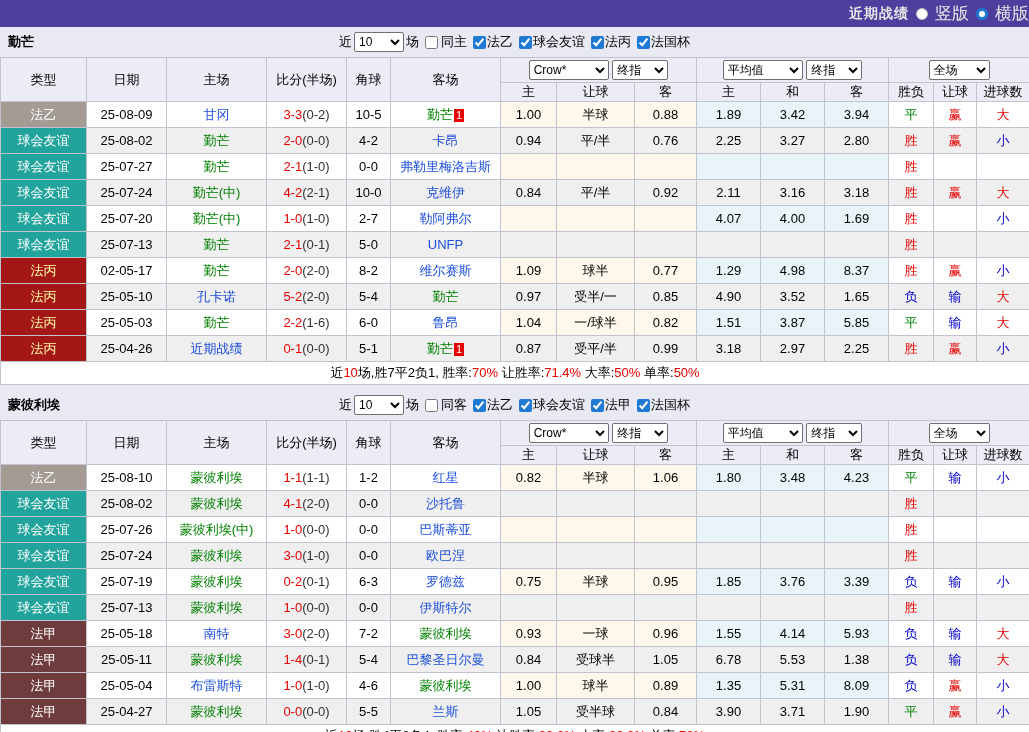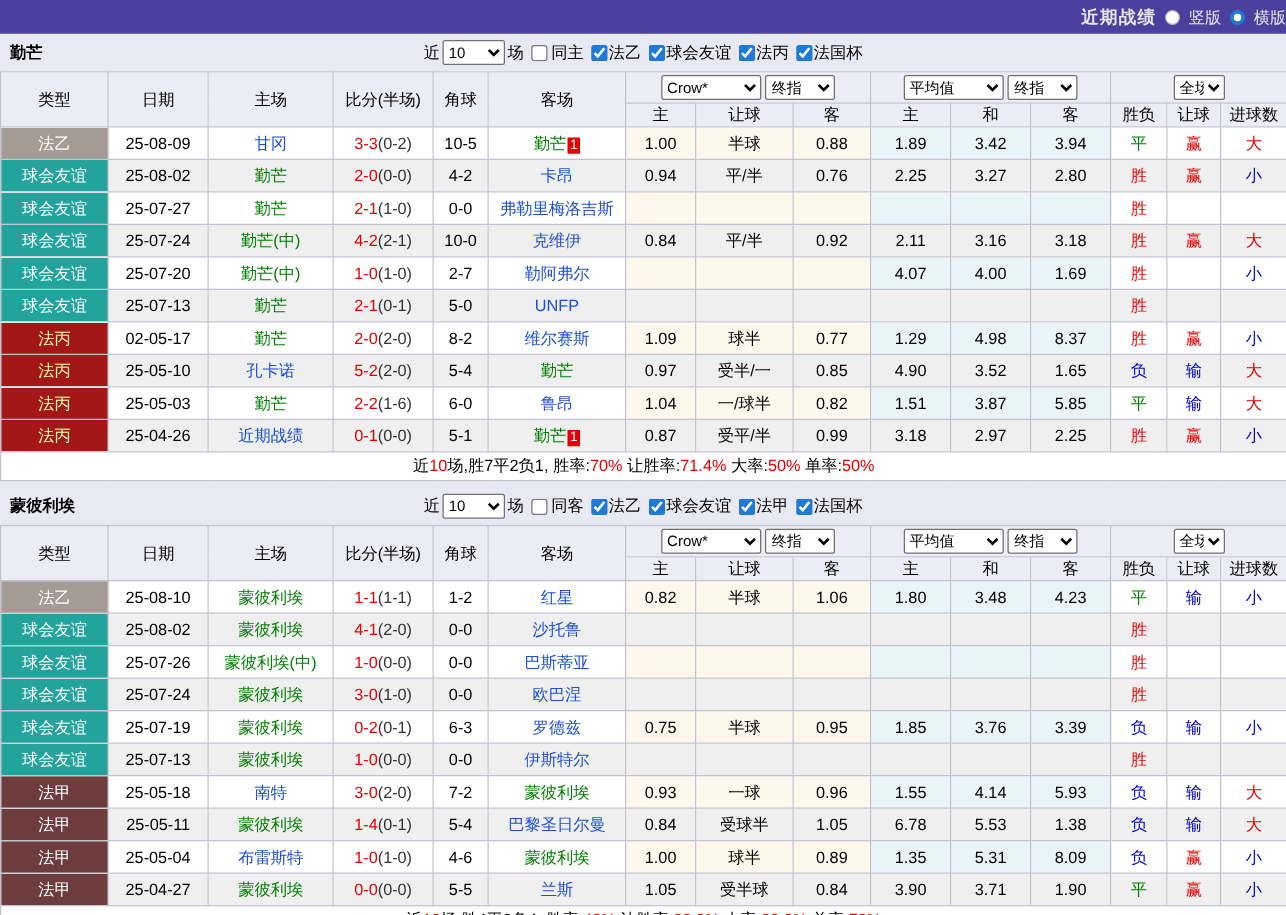--- a/index.html
+++ b/index.html
@@ -1,28 +1,28 @@
 <!DOCTYPE html>
 <html><head>
 <meta charset="utf-8">
 <style>
   html,body{margin:0;padding:0;}
   body{width:1029px;background:#e9e9f4;font-family:"Liberation Sans","DejaVu Sans",sans-serif;}
   .topbar{height:27px;background:#4c3f9e;display:flex;align-items:center;justify-content:flex-end;gap:7px;color:#e5e5e5;}
   .topbar .title{font-weight:bold;font-size:14px;letter-spacing:1px;}
   .radio{box-sizing:border-box;width:12px;height:12px;border-radius:50%;background:#fff;border:1px solid #b9b9b9;display:inline-block;}
   .radio.sel{border:3px solid #1e7ad4;}
-  .radio-label{font-size:13px;}
+  .radio-label{font-size:17px;}
 
   .filterbar{position:relative;height:30px;display:flex;align-items:center;font-size:13px;color:#000;}
   .teamname{position:absolute;left:8px;font-weight:bold;font-size:13px;}
   .filters{margin:0 auto;display:flex;align-items:center;gap:2px;}
   .filters .lg{display:flex;align-items:center;}
   select{font-size:12px;height:20px;background:#fff;border:1px solid #707070;border-radius:2px;}
-  .w-count{width:50px}.w-crow{width:80px}.w-kind{width:56px}.w-avg{width:80px}.w-scope{width:41px}
+  .w-count{width:50px}.w-crow{width:80px}.w-kind{width:56px}.w-avg{width:80px}.w-scope{width:61px}
   input[type=checkbox]{width:13px;height:13px;accent-color:#1e7ad4;margin:0 1px 0 4px;}
 
   table{border-collapse:collapse;table-layout:fixed;width:1029px;background:#fff;font-size:13px;}
   th,td{border:1px solid #c3c3cf;text-align:center;padding:0;white-space:nowrap;overflow:hidden;}
   thead th{background:#ececf6;font-weight:normal;color:#000;}
   thead tr.group th{height:24px;}
   thead tr.sub th{height:18px;font-size:13px;}
   tbody td{height:25px;color:#000;}
   tr.even td{background:#efefef;}
   td.cream{background:#fdf7ec;margin-left:21px;}

